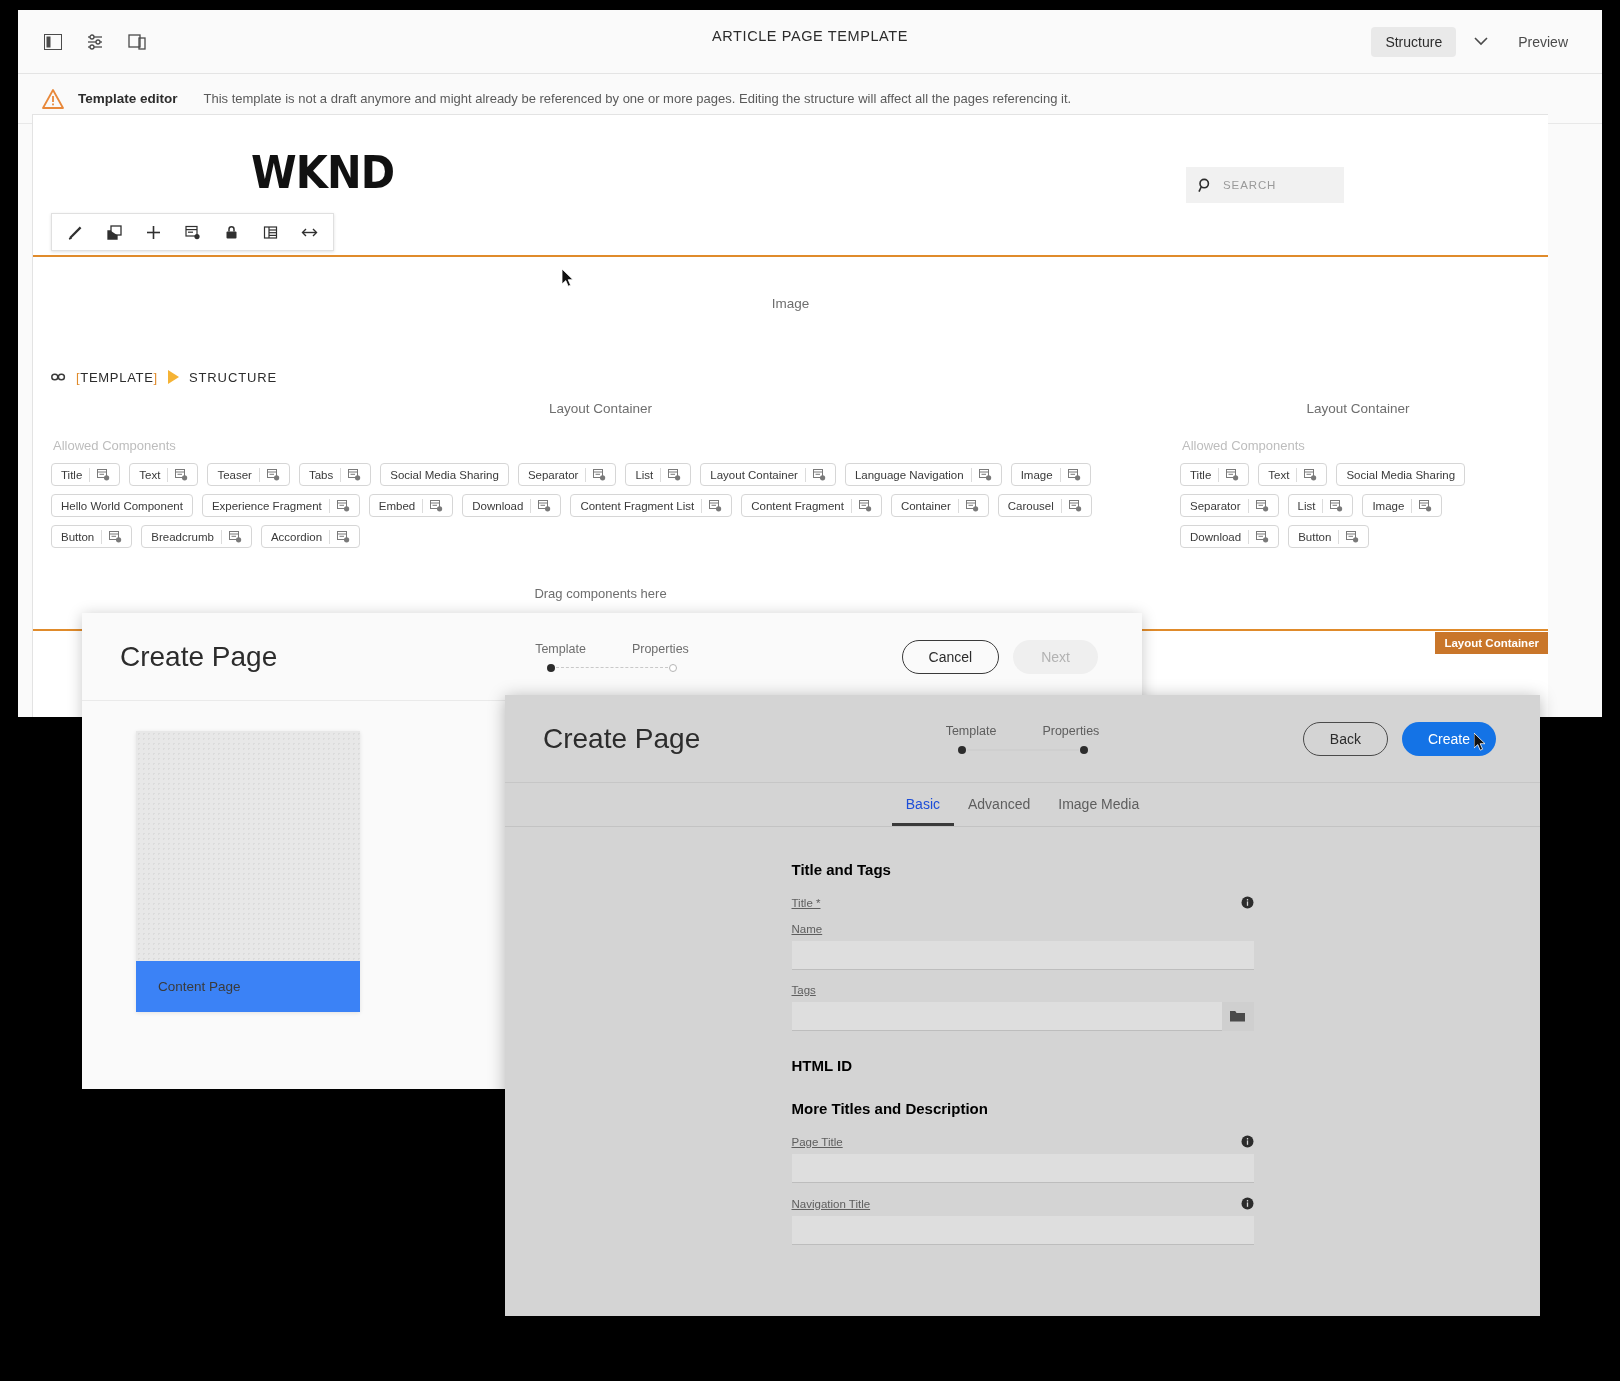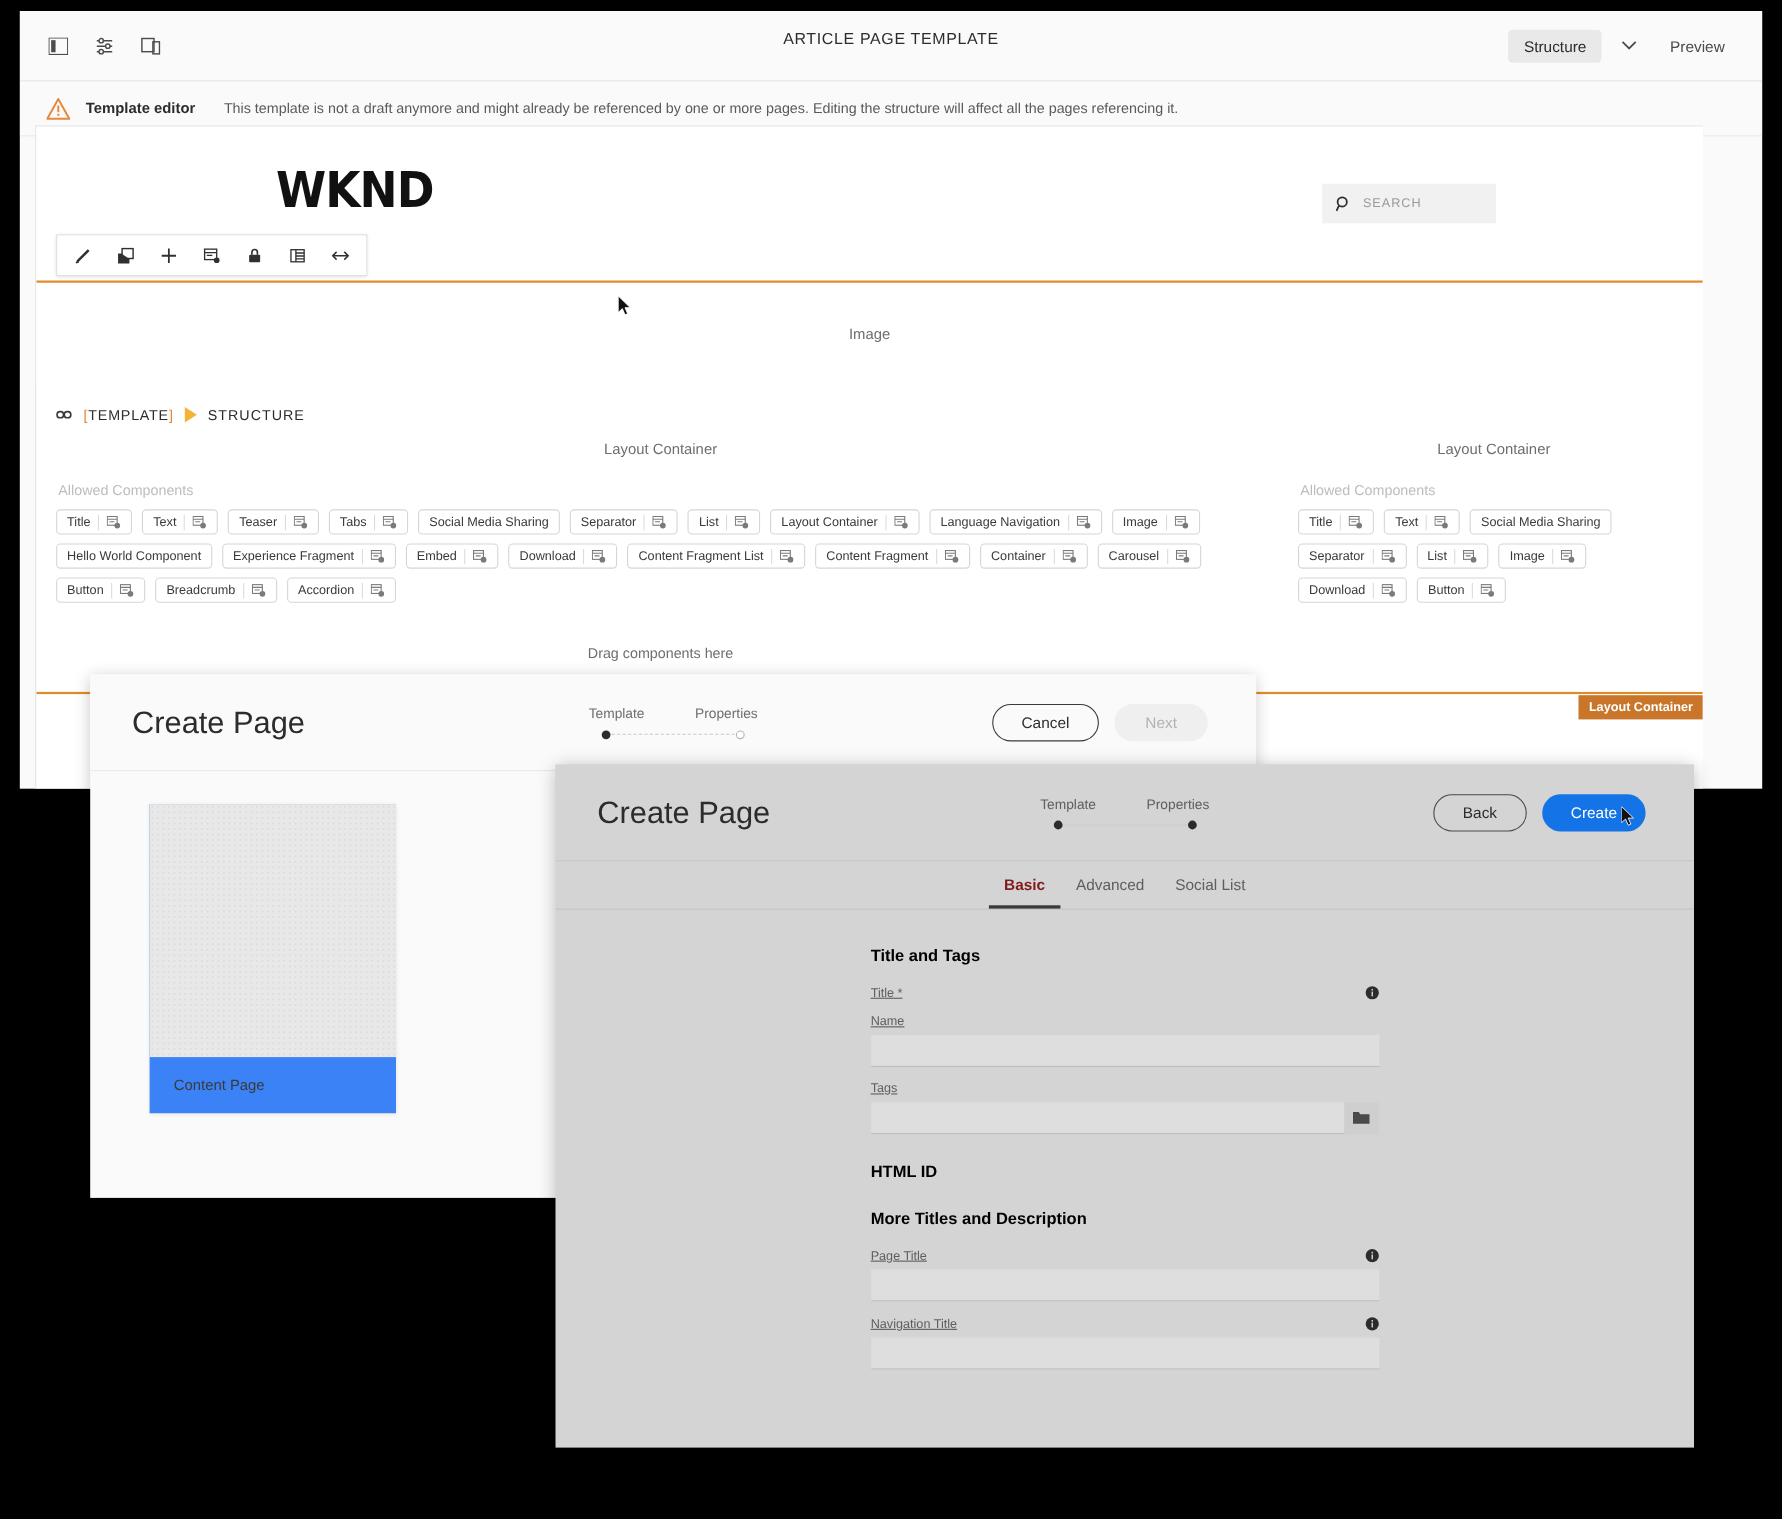--- a/index.html
+++ b/index.html
@@ -67,21 +67,21 @@
   }
   .wknd-logo {
     position:absolute; left: 218px; top: 35px;
     font-family: "DejaVu Sans", sans-serif;
     font-weight: 900; font-size: 45px; letter-spacing: -1px; color: #111;
     line-height: 1;
     transform: scaleX(0.92);
     transform-origin: left top;
   }
   .search-box {
-    position:absolute; right: 188px; top: 52px;
+    position:absolute; right: 204px; top: 52px;
     width: 158px; height: 36px; background:#f1f1f1;
     display:flex; align-items:center; gap: 10px; padding-left: 12px;
   }
   .search-box .lbl { font-size: 11.5px; letter-spacing: 0.9px; color:#9a9a9a; }
 
   
   .comp-toolbar {
     position: absolute; left: 18px; top: 98px;
     display: flex; align-items: center; gap: 0;
     background:#fff; border:1px solid #e0e0e0; box-shadow: 0 1px 3px rgba(0,0,0,.12);
@@ -194,21 +194,21 @@
   .dlg2 .wiz-labels { color:#5e5e5e; }
   .dlg2 .btn-outline { border-color:#4a4a4a; }
   .tabs-row {
     display:flex; justify-content:center; gap: 0;
     border-bottom: 1px solid #c3c3c3; height: 44px; align-items:flex-end;
   }
   .tab {
     font-size: 14px; color:#5e5e5e; padding: 0 14px 11px 14px; cursor:pointer;
     border-bottom: 3px solid transparent;
   }
-  .tab.active { color:#7f1d1d; font-weight: bold; border-bottom-color:#3a3a3a; }
+  .tab.active { color:#1d4ed8; font-weight: normal; border-bottom-color:#3a3a3a; }
   .form-wrap { padding: 34px 0 0 0; display:flex; justify-content:center; }
   .form-col { width: 462px; }
   .sec-head { font-size: 15px; font-weight: bold; color:#000000; margin: 0 0 18px 0; }
   .sec-head.gap { margin-top: 26px; }
   .fld { margin-bottom: 14px; }
   .fld-label-row { display:flex; align-items:center; justify-content:space-between; margin-bottom: 6px; }
   .fld-label { font-size: 11.5px; color:#5e5e5e;text-decoration:underline; }
   .info-ico { width: 13px; height: 13px; color:#2c2c2c; display:flex; }
   .fld-input {
     height: 29px; background:#dedede; border:none; border-bottom: 1px solid #bdbdbd;
@@ -750,21 +750,21 @@
       </div>
       <div class="dlg-actions">
         <button class="btn-outline">Back</button>
         <button class="btn-primary">Create</button>
       </div>
     </div>
 
     <div class="tabs-row">
       <div class="tab active">Basic</div>
       <div class="tab">Advanced</div>
-      <div class="tab">Social List</div>
+      <div class="tab">Image Media</div>
     </div>
 
     <div class="form-wrap">
       <div class="form-col">
         <div class="sec-head">Title and Tags</div>
 
         <div class="fld">
           <div class="fld-label-row">
             <span class="fld-label">Title *</span>
             <span class="info-ico">

